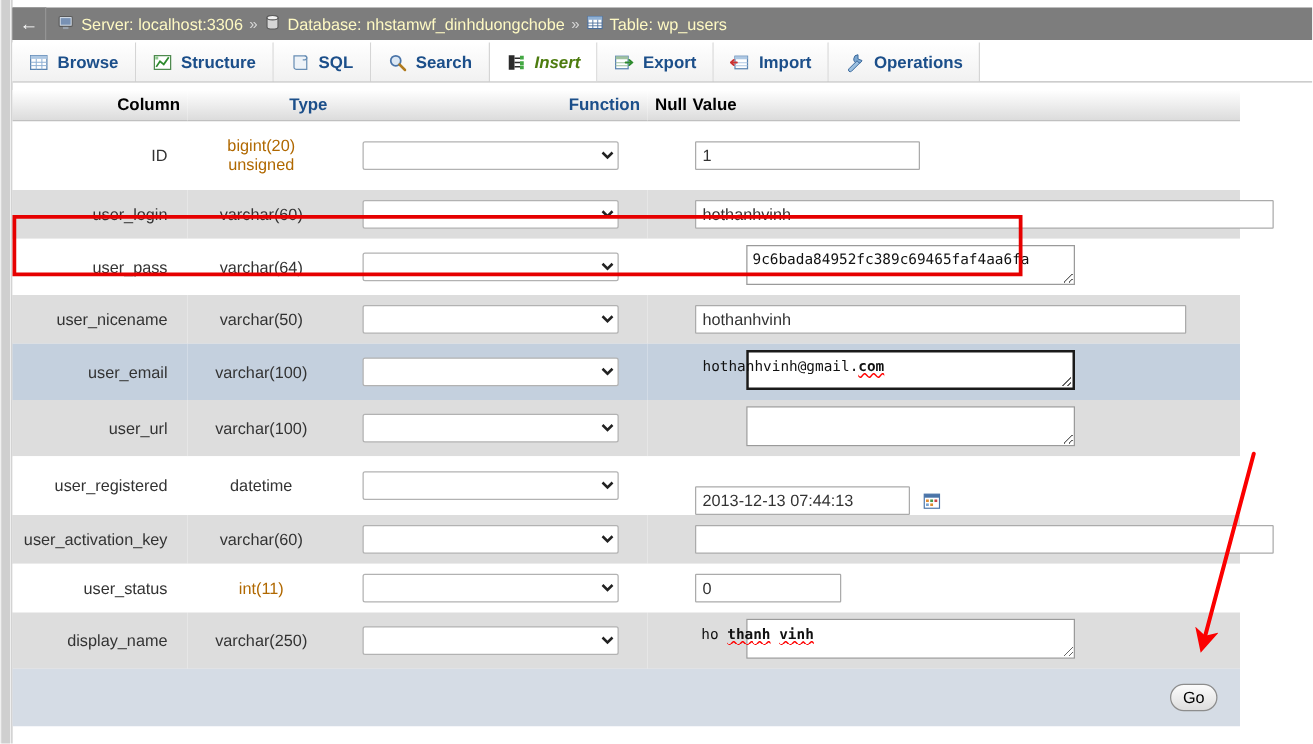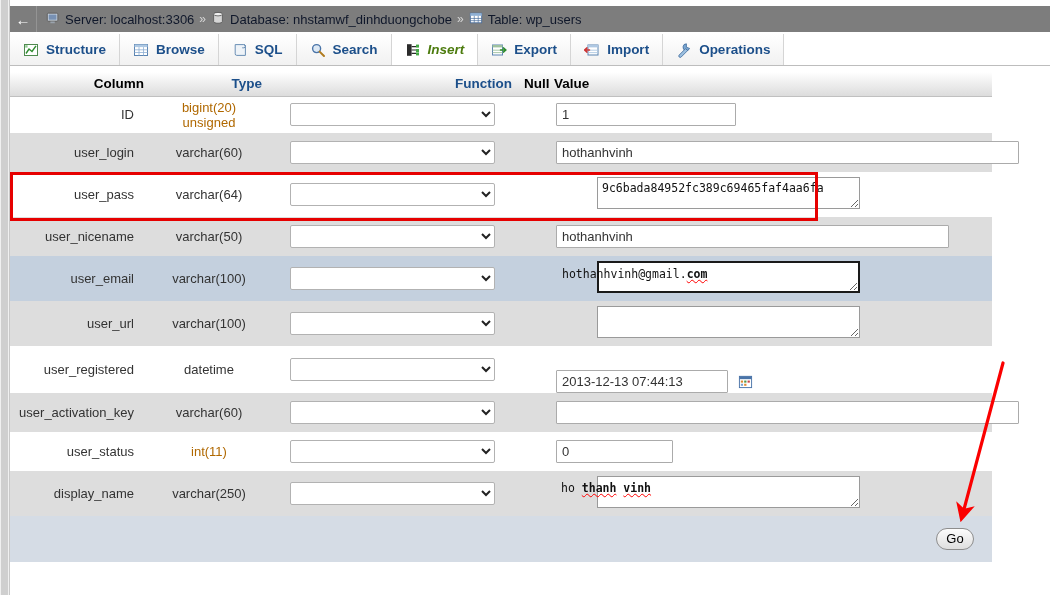--- a/index.html
+++ b/index.html
@@ -53,21 +53,21 @@
   .crumbs {
     display: flex;
     align-items: center;
     padding-left: 9px;
     color: #ffffff;
     font-size: 13px;
     white-space: nowrap;
     gap: 0px;
   }
   .crumb { display: flex; align-items: center; }
-  .crumb-label { color: #0f172a; }
+  .crumb-label { color: #fef9c3; }
   .crumb-sep {
     color: #d6d6d6;
     padding: 0 5px;
     font-size: 12px;
   }
   .crumb-ico {
     display: inline-block;
     margin-right: 5px;
     flex: 0 0 auto;
   }
@@ -292,36 +292,36 @@
             </svg></span>
           <span class="crumb-label">Table: wp_users</span>
         </span>
       </div>
   </div>
 
   <div class="tabbar" id="tabbar">
       <div class="tab">
         <span>
           <svg width="16" height="16" viewBox="0 0 16 16">
+            <rect x="1.5" y="2.5" width="13" height="11" fill="#ffffff" stroke="#5b84b1" stroke-width="1"></rect>
+            <rect x="1.5" y="2.5" width="13" height="2.6" fill="#aec8e3"></rect>
+            <path d="M1.5,7.8 H14.5 M1.5,10.5 H14.5 M6,5.1 V13.5 M10.5,5.1 V13.5" stroke="#8fb0d4" stroke-width="0.8" fill="none"></path>
+          </svg>
+        </span>
+        <span>Browse</span>
+      </div>
+      <div class="tab">
+        <span>
+          <svg width="16" height="16" viewBox="0 0 16 16">
             <rect x="1.5" y="2.5" width="13" height="11" fill="#ffffff" stroke="#4f8a4f" stroke-width="1"></rect>
             <path d="M3,11.5 L6,7 L9,9.5 L13,3.8" stroke="#2e8b2e" stroke-width="1.4" fill="none"></path>
             <rect x="2.2" y="3.2" width="2.4" height="2.4" fill="#8fc98f"></rect>
           </svg>
         </span>
         <span>Structure</span>
-      </div>
-      <div class="tab">
-        <span>
-          <svg width="16" height="16" viewBox="0 0 16 16">
-            <rect x="1.5" y="2.5" width="13" height="11" fill="#ffffff" stroke="#5b84b1" stroke-width="1"></rect>
-            <rect x="1.5" y="2.5" width="13" height="2.6" fill="#aec8e3"></rect>
-            <path d="M1.5,7.8 H14.5 M1.5,10.5 H14.5 M6,5.1 V13.5 M10.5,5.1 V13.5" stroke="#8fb0d4" stroke-width="0.8" fill="none"></path>
-          </svg>
-        </span>
-        <span>Browse</span>
       </div>
       <div class="tab">
         <span>
           <svg width="16" height="16" viewBox="0 0 16 16">
             <path d="M3.2,2.6 h8.6 a1.6,1.6 0 0 1 1.6,1.6 v9.2 h-8.6 a1.6,1.6 0 0 1 -1.6,-1.6 z" fill="#eef3f8" stroke="#6a8fb5" stroke-width="1"></path>
             <path d="M11.8,2.6 a1.6,1.6 0 0 1 0,3.2 h-1.6" fill="none" stroke="#6a8fb5" stroke-width="1"></path>
           </svg>
         </span>
         <span>SQL</span>
       </div>
@@ -390,21 +390,21 @@
     <thead>
       <tr>
         <th class="th-column">Column</th>
         <th class="th-type">Type</th>
         <th class="th-function">Function</th>
         <th class="th-null">Null</th>
         <th class="th-value">Value</th>
       </tr>
     </thead>
     <tbody id="tbody">
-        <tr class="row-even" style="height: 37px;">
+        <tr class="row-even" style="height: 56px;">
           <td class="c-column">ID</td>
           <td class="c-type numeric">bigint(20) unsigned</td>
           <td class="c-func"><select class="func-select"><option></option></select></td>
           <td class="c-null"></td>
           <td class="c-value"><input type="text" class="val-input" value="1" style="width: 180px;"></td>
         </tr>
         <tr class="row-odd" style="height: 39px;">
           <td class="c-column">user_login</td>
           <td class="c-type">varchar(60)</td>
           <td class="c-func"><select class="func-select"><option></option></select></td>

